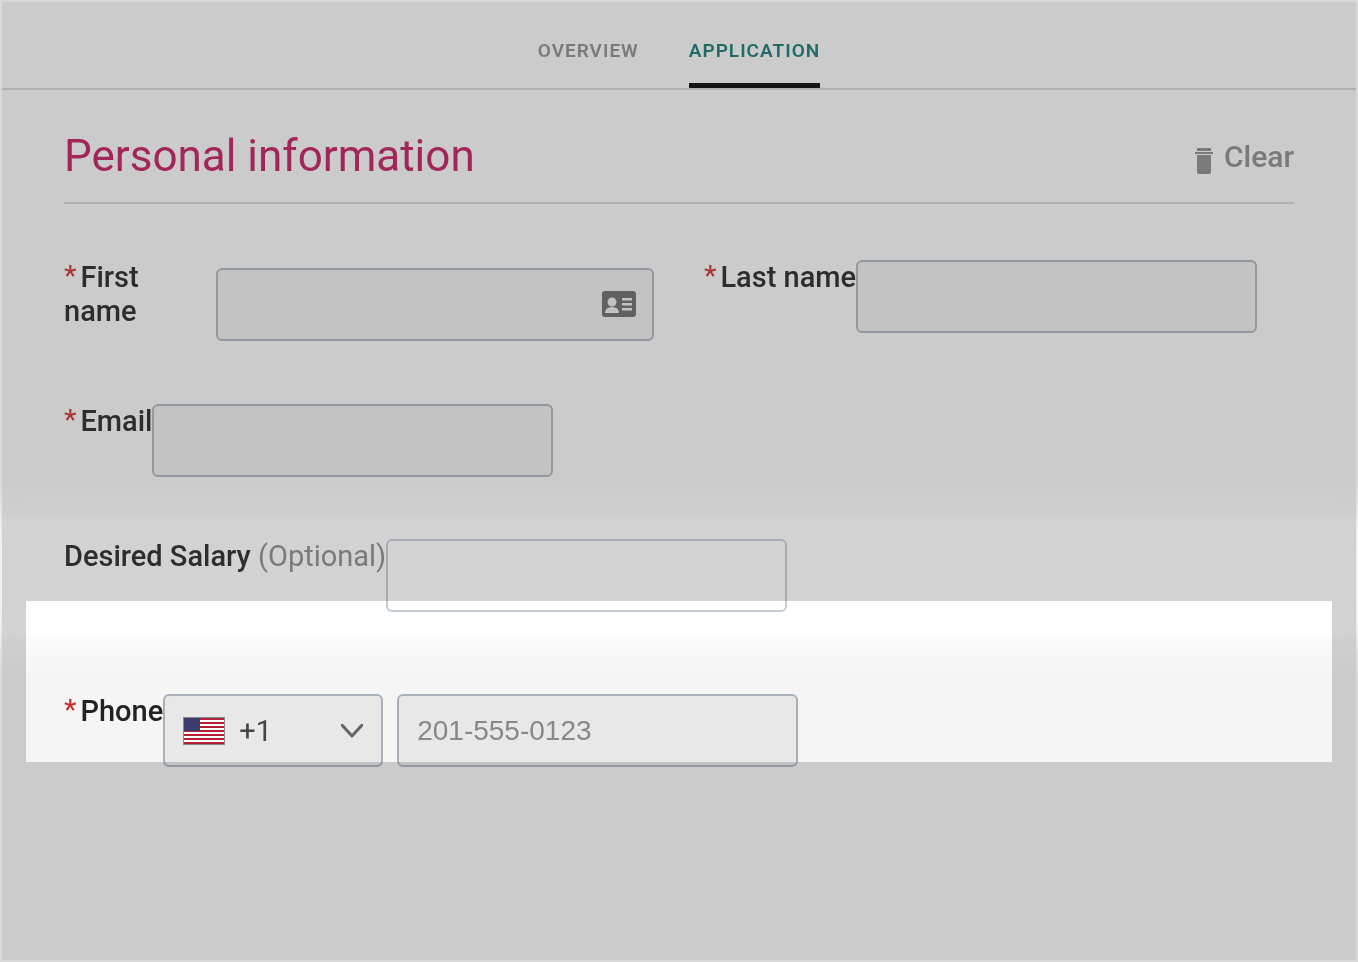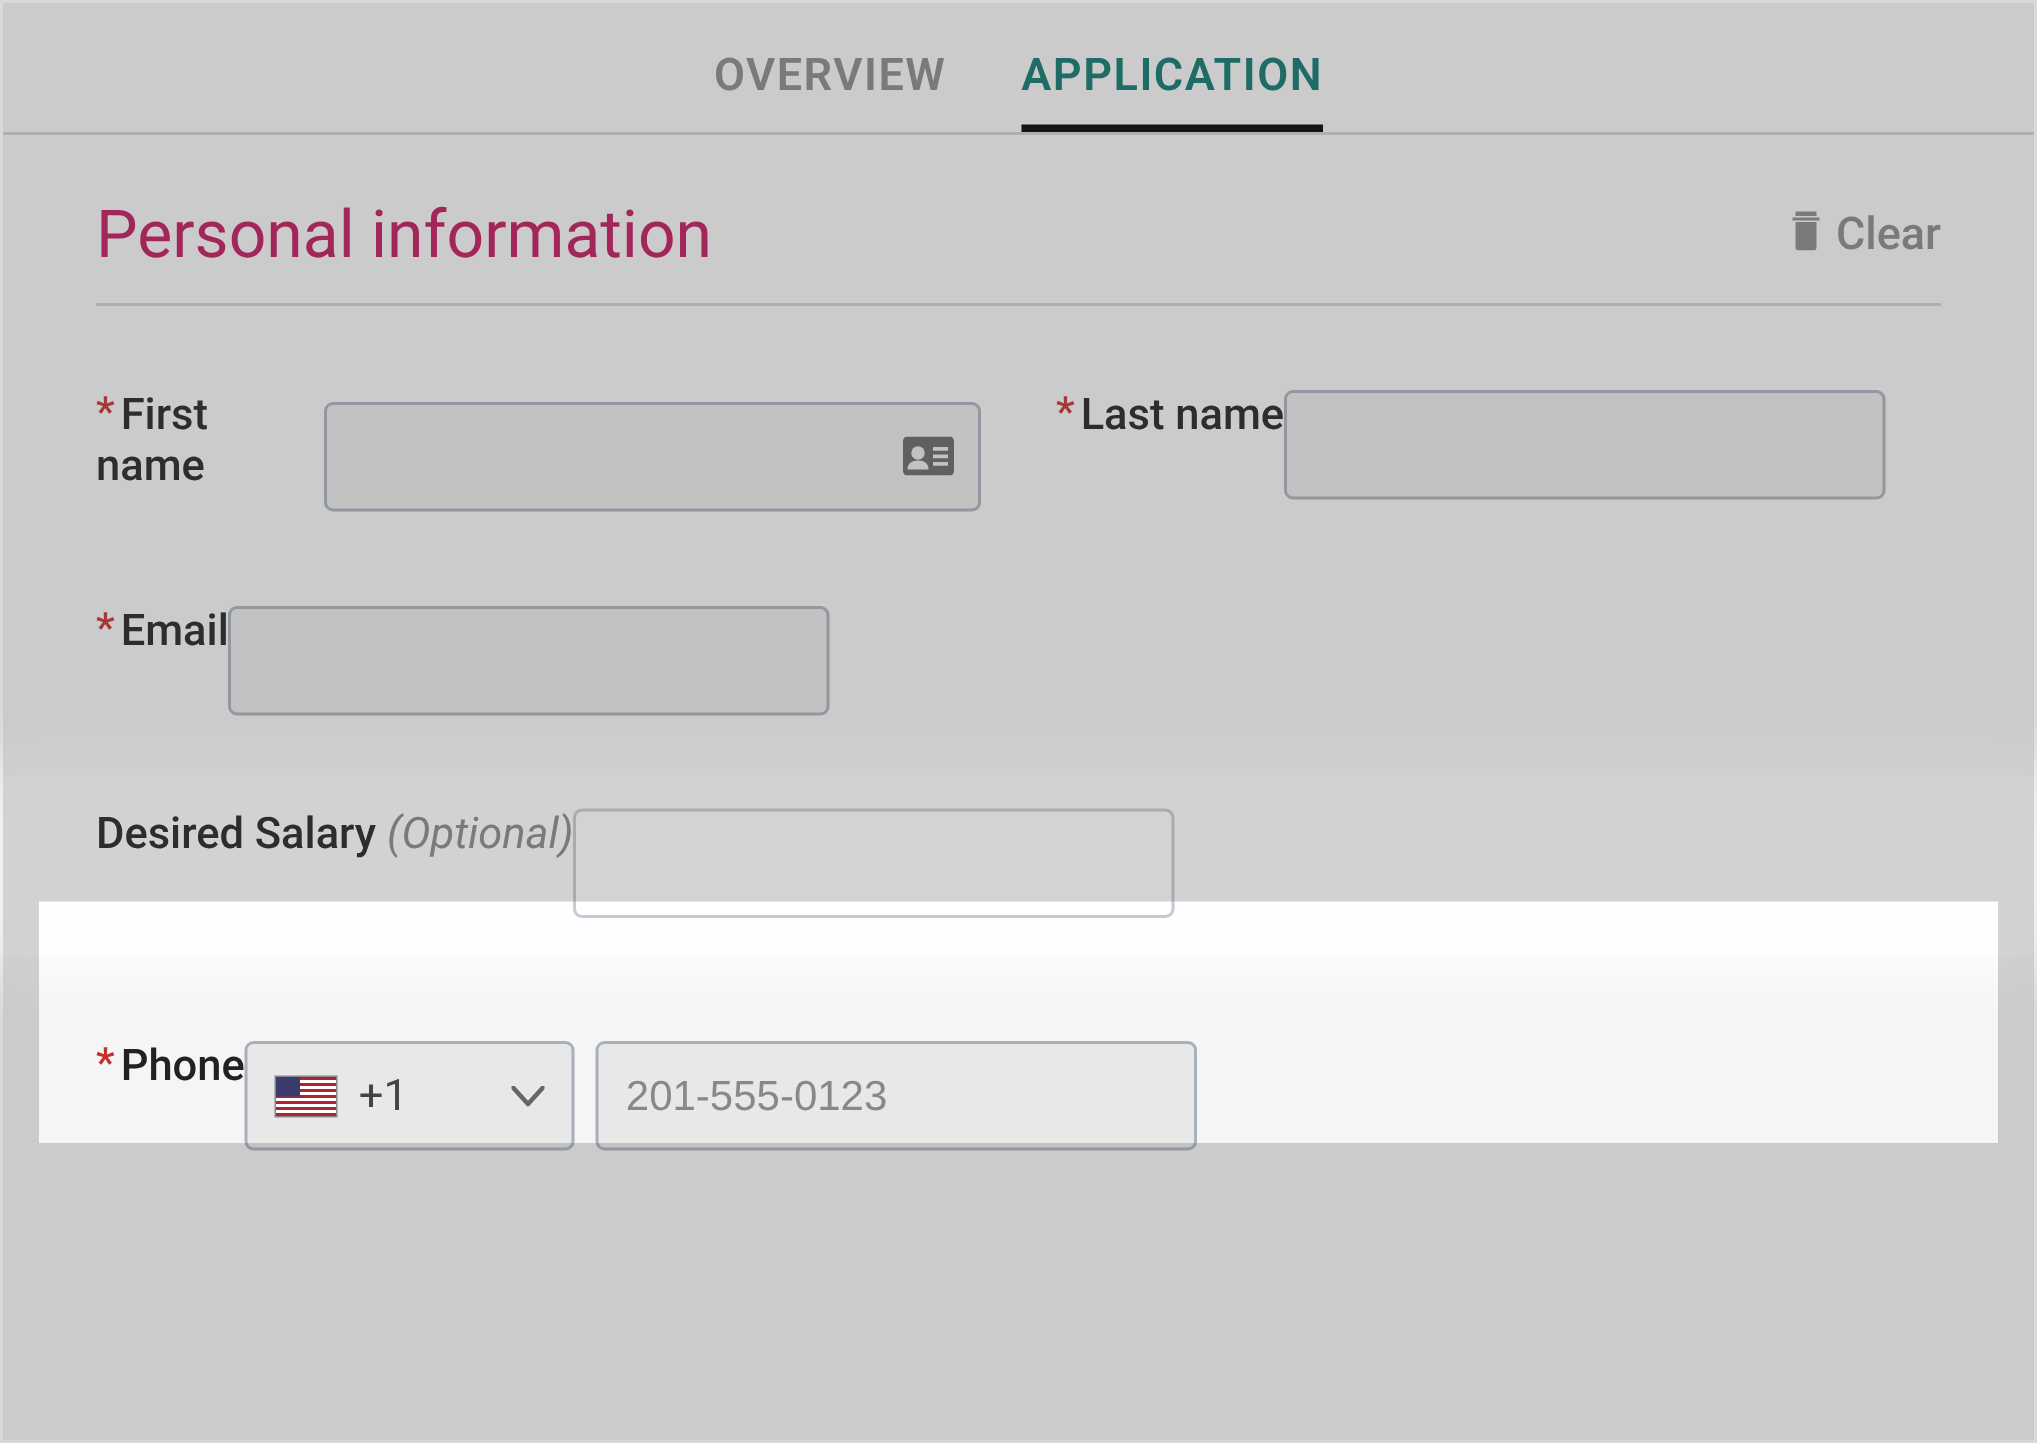--- a/index.html
+++ b/index.html
@@ -24,21 +24,21 @@
     }
     .tabs {
       display: flex;
       justify-content: center;
       align-items: center;
       height: 88px;
       gap: 50px;
       border-bottom: 2px solid #d1d1d1;
     }
     .tab {
-      font-size: 30px;
+      font-size: 19px;
       font-weight: 600;
       letter-spacing: 1px;
       padding-bottom: 4px;
       color: #888888;
       cursor: pointer;
       height: 100%;
       display: flex;
       align-items: center;
       border-bottom: 5px solid transparent;
       padding-top: 20px;
@@ -57,21 +57,21 @@
       padding-bottom: 20px;
       border-bottom: 2px solid #d1d1d1;
     }
     .section-title {
       font-size: 44px;
       font-weight: 400;
       color: #be185d;
     }
     .clear-btn {
       display: flex;
-      align-items: flex-start;
+      align-items: flex-end;
       gap: 8px;
       font-size: 30px;
       font-weight: 500;
       color: #888888;
       cursor: pointer;
     }
     .clear-btn svg {
       width: 24px;
       height: 28px;
       fill: #888888;
@@ -97,21 +97,20 @@
     .required {
       color: #c23030;
       font-size: 28px;
       margin-right: 4px;
       position: relative;
       top: -2px;
     }
     .optional {
       color: #888888;
       font-weight: 400;
-      font-style: italic;
     }
     .text-input {
       height: 73px;
       border: 2px solid #a8b0ba;
       border-radius: 6px;
       background: #e8e8e8;
       font-size: 28px;
       padding: 0 18px;
       color: #4c1d95;
     }

